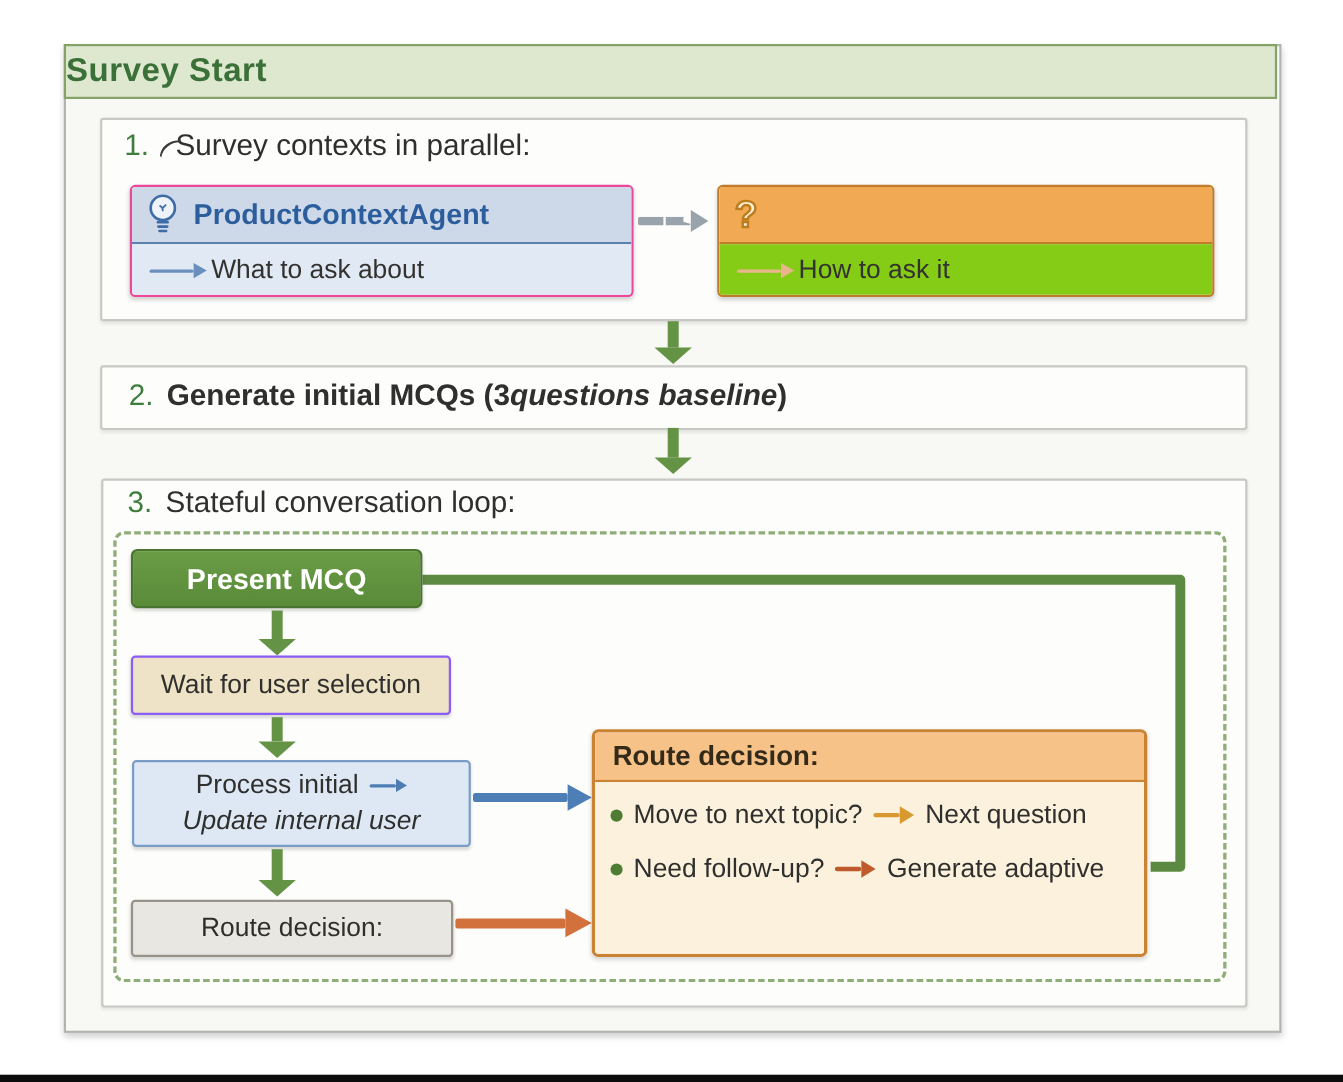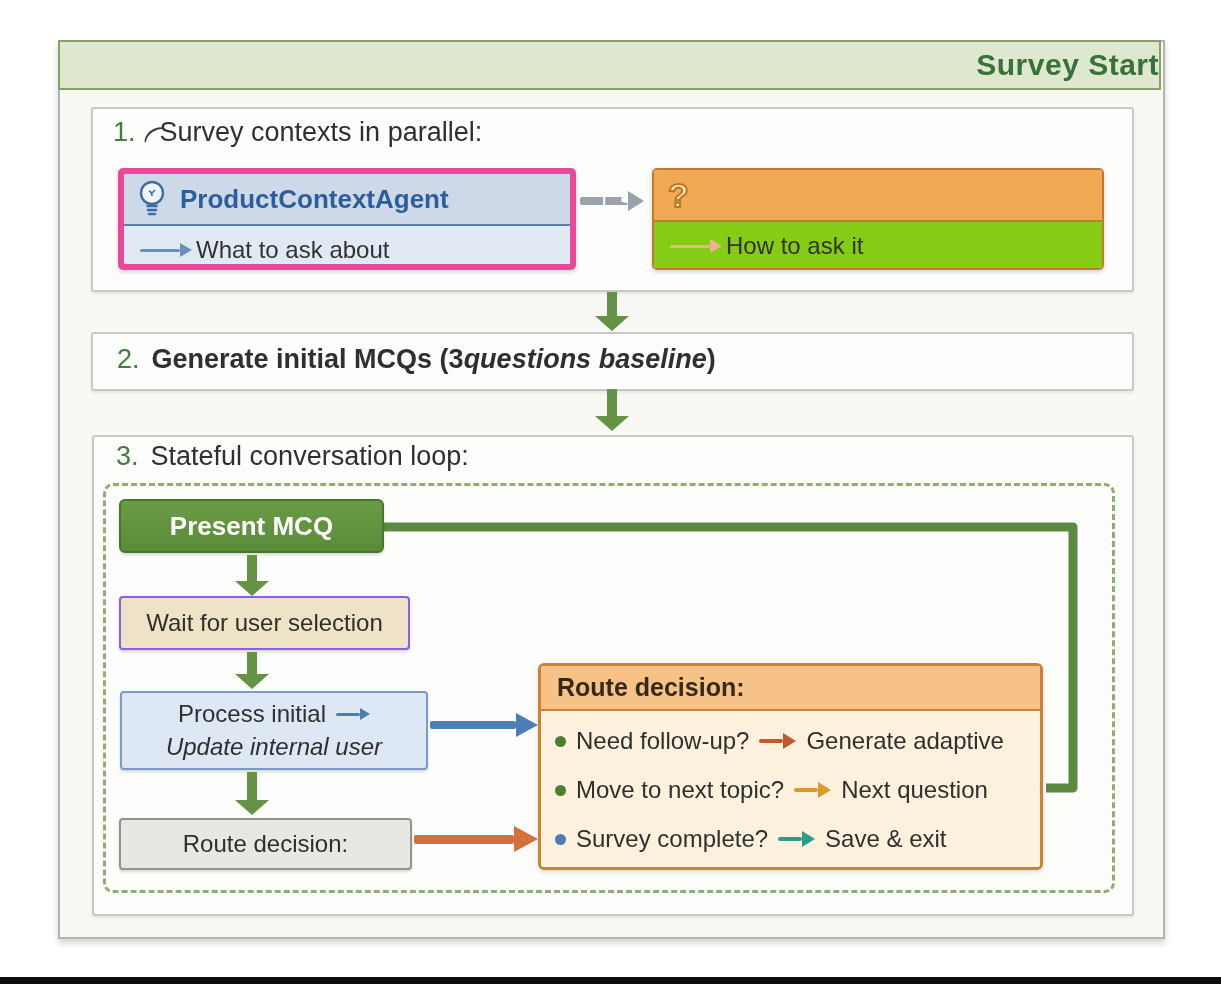--- a/index.html
+++ b/index.html
@@ -4,36 +4,36 @@
 <style>
   html,body{margin:0;padding:0;background:#ffffff;}
   .stage{position:relative;width:1221px;height:984px;background:#ffffff;overflow:hidden;
          font-family:"Liberation Sans",sans-serif;color:#2d2d2b;}
   .abs{position:absolute;}
 
   
   .frame{left:58px;top:40px;width:1103px;height:895px;background:#f8f8f5;
          border:2px solid #b3b3b0;box-shadow:0 4px 6px rgba(0,0,0,.18);}
   .band{left:58px;top:40px;width:1103px;height:50px;background:#dde8cf;
-        border:2px solid #85a269;box-sizing:border-box;display:flex;align-items:center;justify-content:flex-end;}
+        border:2px solid #85a269;box-sizing:border-box;display:flex;align-items:center;justify-content:flex-start;}
   .band-title{font-size:30px;font-weight:700;color:#3b7038;letter-spacing:.5px;}
 
   
   .section{background:#fdfdfc;border:2px solid #c8c8c5;border-radius:3px;box-shadow:0 2px 3px rgba(0,0,0,.08);}
   .sec1{left:91px;top:107px;width:1039px;height:181px;}
   .sec2{left:91px;top:332px;width:1039px;height:55px;}
   .sec3{left:92px;top:435px;width:1038px;height:477px;}
 
   .step-label{display:flex;align-items:baseline;font-size:27px;color:#2f2f2d;}
   .step-num{color:#3e7d3c;margin-right:12px;}
   .squiggle{display:inline-block;transform:rotate(52deg) translateY(-2px);font-size:24px;color:#3a3a38;margin-right:4px;}
 
   
   .agent{border-radius:5px;box-sizing:border-box;box-shadow:0 2px 4px rgba(0,0,0,.18);overflow:hidden;}
-  .agent-product{left:118px;top:168px;width:458px;height:102px;border:6px solid #ec4899;}
+  .agent-product{left:118px;top:168px;width:458px;height:102px;border:2px solid #ec4899;}
   .agent-customer{left:652px;top:168px;width:452px;height:102px;border:2px solid #c17c2b;}
   .agent-head{height:52px;display:flex;align-items:center;padding:0 14px;gap:14px;box-sizing:border-box;}
   .agent-product .agent-head{background:#cdd9e8;border-bottom:2px solid #5b81ad;}
   .agent-customer .agent-head{background:#f2a953;border-bottom:2px solid #c17c2b;}
   .agent-title{font-size:26px;font-weight:700;}
   .agent-product .agent-title{color:#2c5e9e;}
   .agent-customer .agent-title{color:#241c10;}
   .agent-body{height:48px;display:flex;align-items:center;padding:0 16px;gap:4px;font-size:24px;color:#33322f;}
   .agent-product .agent-body{background:#e0e9f4;}
   .agent-customer .agent-body{background:#84cc16;}
@@ -209,43 +209,34 @@
   <div class="abs harrow" style="left:414px;top:826px;">
     <span class="line" style="width:100px;height:9px;background:#d2713b;"></span>
     <span class="hhead" style="border-top:13px solid transparent;border-bottom:13px solid transparent;border-left:24px solid #d2713b;"></span>
   </div>
 
   <div class="abs panel">
     <div class="panel-head">Route decision:</div>
     <div class="panel-body">
       <div class="prow">
         <span class="dot dot-green"></span>
-        <span>Need follow-up?</span>
-        <span class="harrow">
-          <span class="line" style="width:24px;height:4px;background:#bf5a2d;"></span>
-          <span class="hhead" style="border-top:8px solid transparent;border-bottom:8px solid transparent;border-left:13px solid #bf5a2d;"></span>
-        </span>
-        <span>Generate adaptive</span>
-      </div>
-      <div class="prow">
-        <span class="dot dot-green"></span>
         <span>Move to next topic?</span>
         <span class="harrow">
           <span class="line" style="width:24px;height:4px;background:#d89a30;"></span>
           <span class="hhead" style="border-top:8px solid transparent;border-bottom:8px solid transparent;border-left:13px solid #d89a30;"></span>
         </span>
         <span>Next question</span>
       </div>
       <div class="prow">
-        <span class="dot dot-blue"></span>
-        <span>Survey complete?</span>
+        <span class="dot dot-green"></span>
+        <span>Need follow-up?</span>
         <span class="harrow">
-          <span class="line" style="width:24px;height:4px;background:#2f9c89;"></span>
-          <span class="hhead" style="border-top:8px solid transparent;border-bottom:8px solid transparent;border-left:13px solid #2f9c89;"></span>
+          <span class="line" style="width:24px;height:4px;background:#bf5a2d;"></span>
+          <span class="hhead" style="border-top:8px solid transparent;border-bottom:8px solid transparent;border-left:13px solid #bf5a2d;"></span>
         </span>
-        <span>Save &amp; exit</span>
+        <span>Generate adaptive</span>
       </div>
     </div>
   </div>
 
   <div class="abs bottom-bar"></div>
 
 </div>
 
 </body></html>

